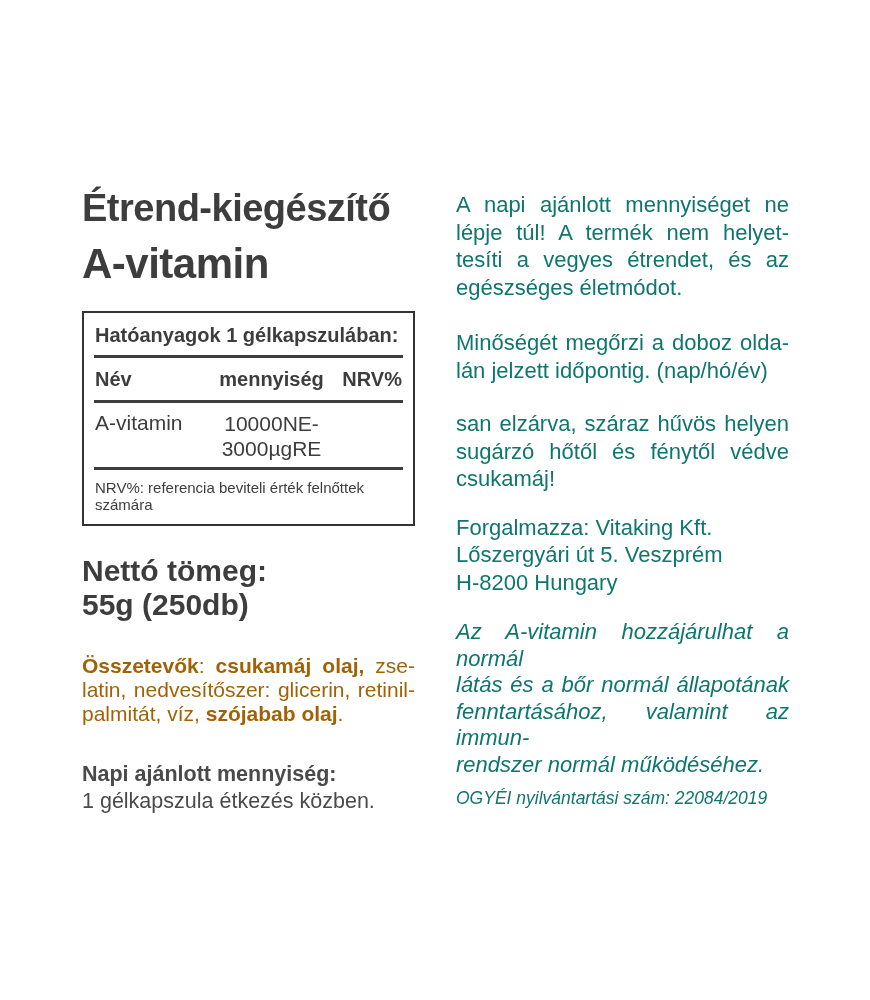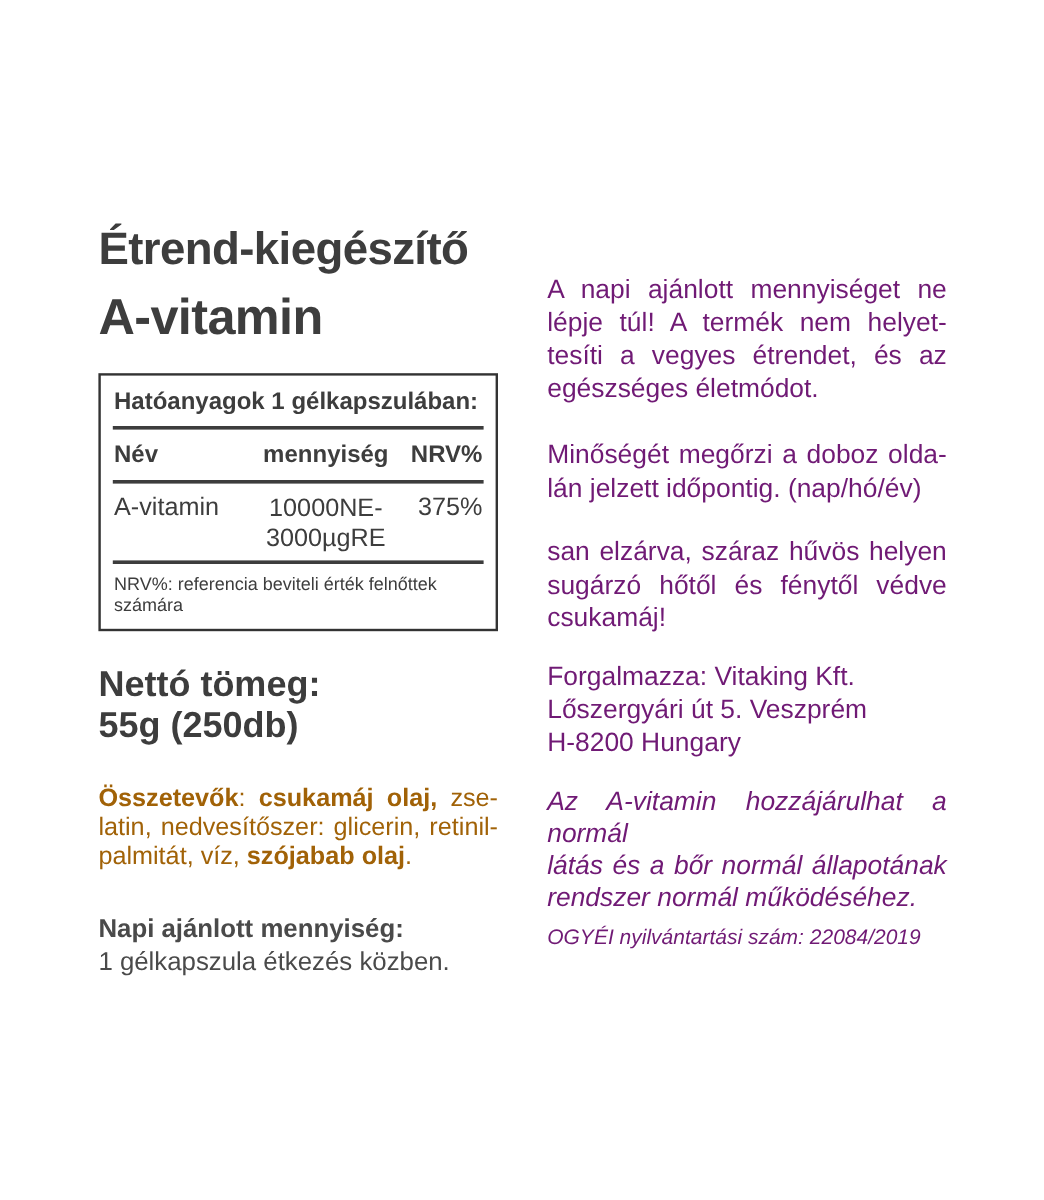--- a/index.html
+++ b/index.html
@@ -90,24 +90,23 @@
     color: #4a4a4a;
   }
   .daily-title { font-weight: bold; }
 
   
   .right-col {
     position: absolute;
     left: 456px;
     top: 191px;
     width: 333px;
-    color: #701a75;
+    color: #0f766e;
     font-size: 22px;
     line-height: 27.5px;
-    margin-top: 36px;
   }
   .para { margin: 0 0 27px 0; }
   .para-p1 { margin-bottom: 28px; }
   .para-p2 { margin-bottom: 26px; }
   .para-p3 { margin-bottom: 21px; }
   .para-dist { margin-bottom: 23px; }
   .para-claim {
     font-style: italic;
     line-height: 26.5px;
     margin-bottom: 9px;
@@ -142,21 +141,20 @@
         <div class="cell-center">mennyiség</div>
         <div class="cell-right">NRV%</div>
       </div>
       <hr class="rule">
       <div class="tbl-grid tbl-row">
         <div>A-vitamin</div>
         <div class="cell-center">
           <div class="amount-line">10000NE-</div>
           <div class="amount-line">3000µgRE</div>
         </div>
-        <div class="cell-right">375%</div>
       </div>
       <hr class="rule">
       <div class="tbl-foot">NRV%: referencia beviteli érték felnőttek számára</div>
     </div>
 
     <div class="net-weight">
       <div>Nettó tömeg:</div>
       <div>55g (250db)</div>
     </div>
 
@@ -195,20 +193,21 @@
 
     <div class="para para-dist left-lines">
         <div class="jline">Forgalmazza: Vitaking Kft.</div>
         <div class="jline">Lőszergyári út 5. Veszprém</div>
         <div class="jline last">H-8200 Hungary</div>
       </div>
 
     <div class="para para-claim justify">
         <div class="jline">Az A-vitamin hozzájárulhat a normál</div>
         <div class="jline">látás és a bőr normál állapotának</div>
+        <div class="jline">fenntartásához, valamint az immun-</div>
         <div class="jline last">rendszer normál működéséhez.</div>
       </div>
 
     <div class="registration">OGYÉI nyilvántartási szám: 22084/2019</div>
 
   </div>
 
 </div>
 
 </body></html>

